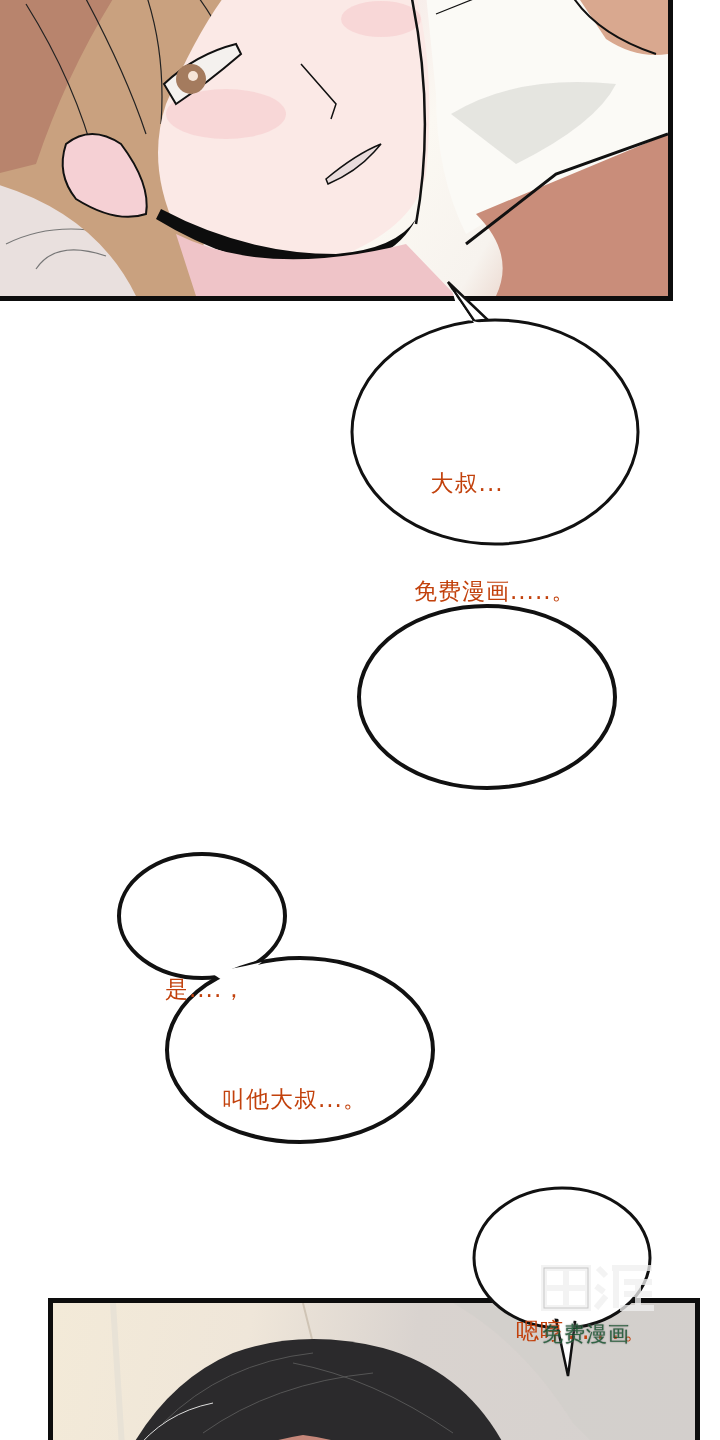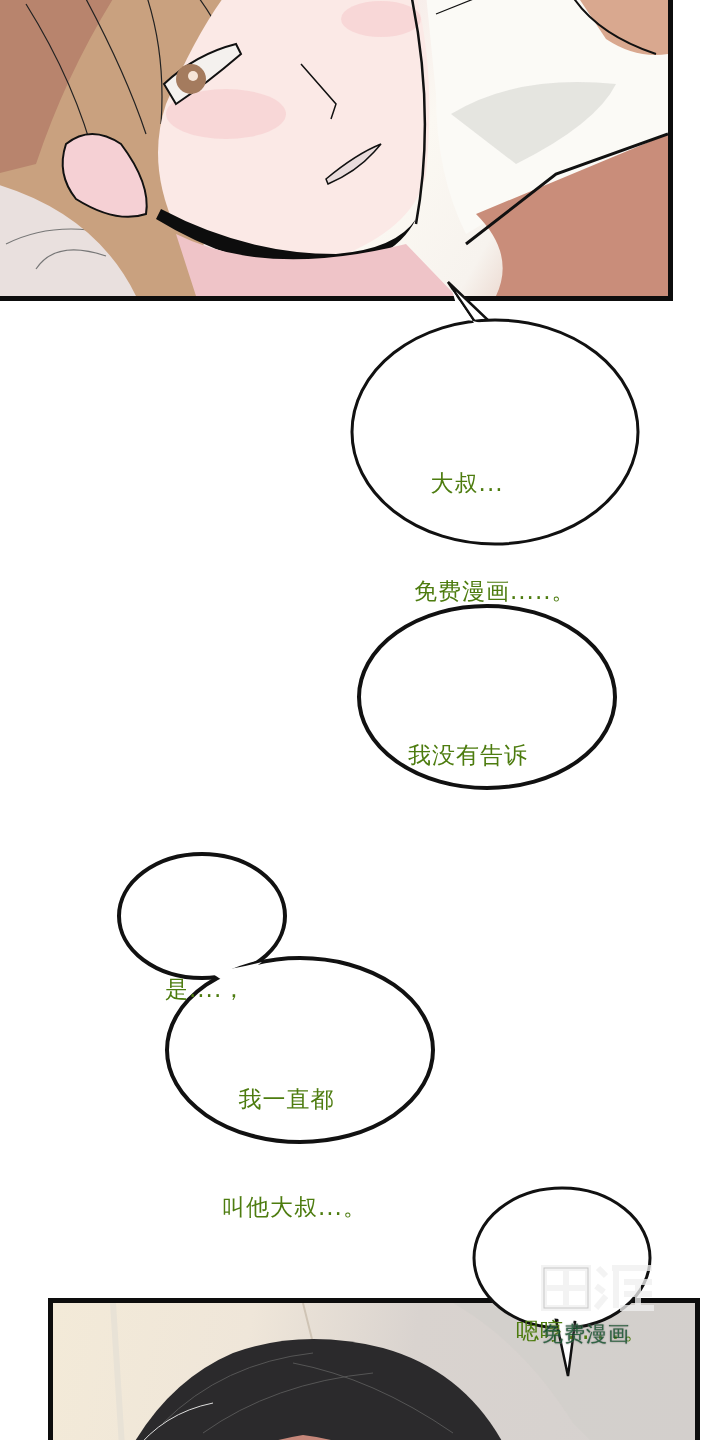--- a/index.html
+++ b/index.html
@@ -8,21 +8,21 @@
   .abs { position: absolute; }
 
   
   .panel-top { left: -4px; top: -6px; width: 672px; height: 302px; border: 5px solid #0d0d0d;
                border-left: none; border-top: none; overflow: hidden;
                background: linear-gradient(120deg, #f6ecea 0%, #f3e3e2 40%, #fbf8f2 60%, #f7f3ee 75%, #c88c77 100%); }
   .panel-top svg { position: absolute; left: 0; top: 0; }
 
   
   .bubble-svg { position: absolute; left: 0; top: 0; pointer-events: none; }
-  .bubble-text { position: absolute; color: #4d7c0f; font-size: 23px; line-height: 36px;
+  .bubble-text { position: absolute; color: #c2410c; font-size: 23px; line-height: 36px;
                  font-weight: 500; white-space: pre; letter-spacing: 1px; }
 
   
   .panel-bottom { left: 48px; top: 1298px; width: 642px; height: 160px; border: 5px solid #0d0d0d;
                   border-bottom: none; overflow: hidden;
                   background: linear-gradient(100deg, #f3ead8 0%, #efe6d9 30%, #d9d3cf 55%, #d5d1cf 100%); }
 
   
   .watermark { left: 536px; top: 1258px; width: 126px; height: 100px; opacity: .85; }
   .wm-logo { position: absolute; left: 4px; top: 4px; width: 118px; height: 50px; }
@@ -83,34 +83,32 @@
 </svg>
 <div class="bubble-text" style="left:414px;top:393px;">
   <div>  大叔...</div>
   <div>免费漫画.....。</div>
 </div>
 
 <svg class="bubble-svg" width="720" height="1440">
   <ellipse cx="487" cy="697" rx="128" ry="91" fill="#fff" stroke="#111" stroke-width="4"></ellipse>
 </svg>
 <div class="bubble-text" style="left:408px;top:665px;">
-  <div>我没有告诉</div>
 </div>
 
 <svg class="bubble-svg" width="720" height="1440">
   <ellipse cx="202" cy="916" rx="83" ry="62" fill="#fff" stroke="#111" stroke-width="4"></ellipse>
   <ellipse cx="300" cy="1050" rx="133" ry="92" fill="#fff" stroke="#111" stroke-width="4"></ellipse>
 
   <path d="M210 972 Q240 968 262 962 Q245 975 225 982 Z" fill="#fff"></path>
 </svg>
 <div class="bubble-text" style="left:165px;top:899px;">
   <div>是....，</div>
 </div>
 <div class="bubble-text" style="left:222px;top:1009px;">
-  <div>  我一直都</div>
   <div>叫他大叔...。</div>
 </div>
 
 <div class="abs panel-bottom">
   <svg width="642" height="160" viewBox="0 0 642 160">
     <path d="M60 0 L70 160" stroke="#e8e2d6" stroke-width="6"></path>
     <path d="M250 0 L260 40" stroke="#cfc4b5" stroke-width="2"></path>
     <path d="M400 0 Q470 40 520 120 L560 160 L642 160 L642 0 Z" fill="#d2cecb" opacity=".7"></path>
 
     <path d="M70 160 Q110 80 180 50 Q250 25 330 45 Q420 70 460 160 Z" fill="#2b2a2c"></path>

